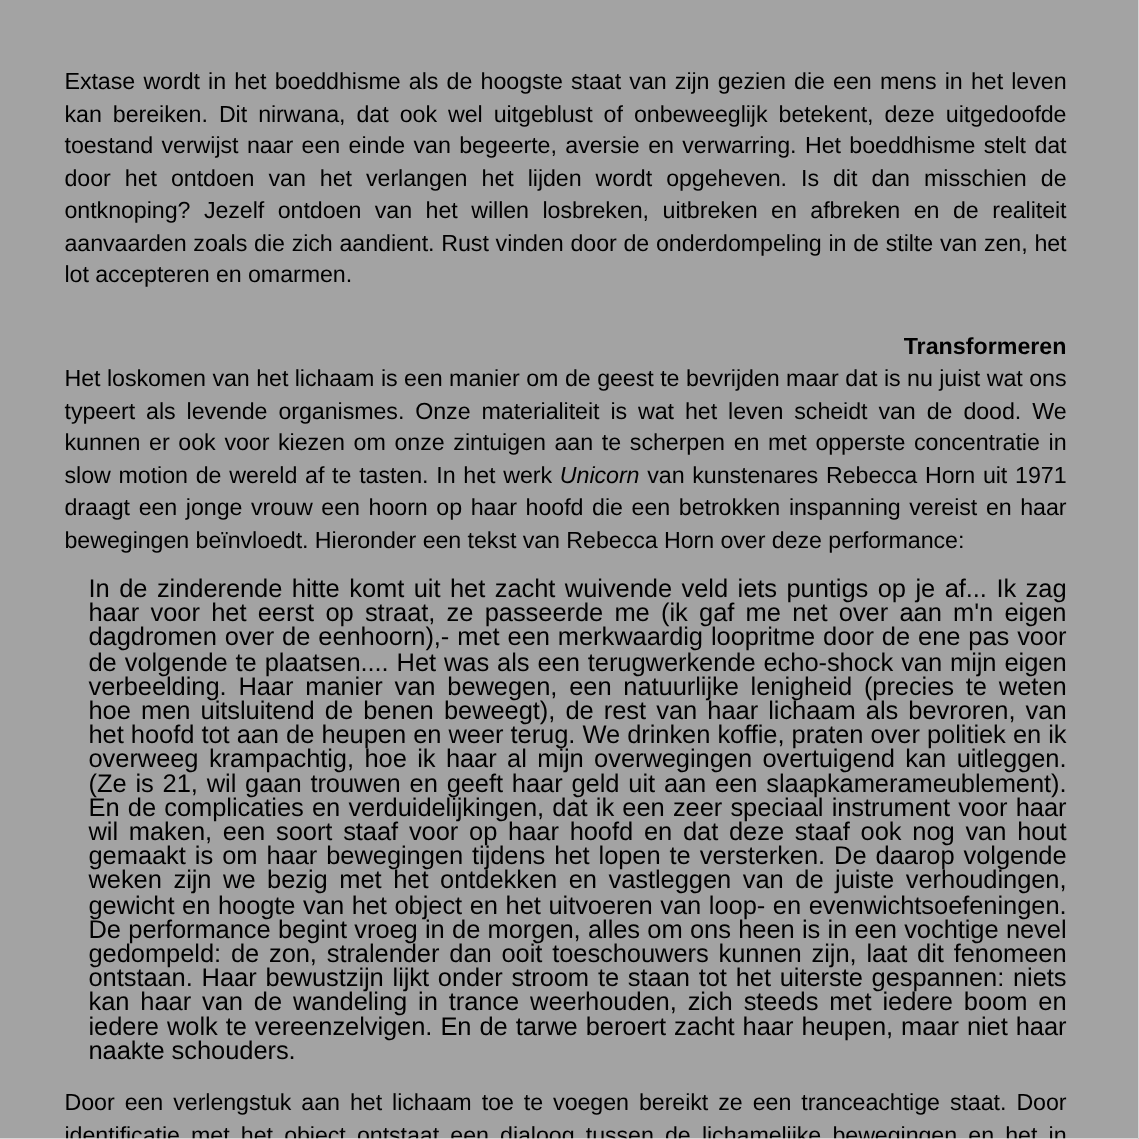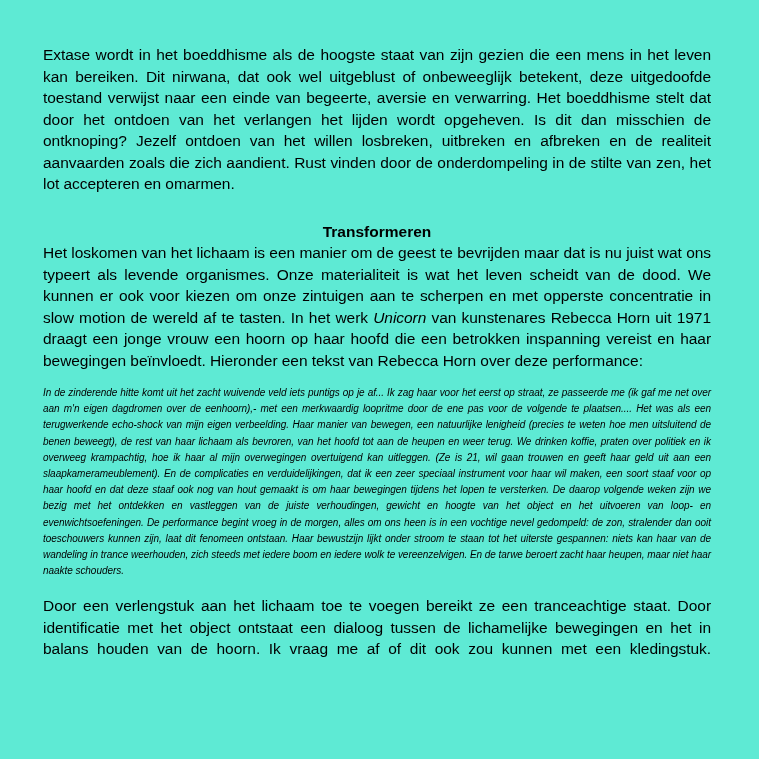--- a/index.html
+++ b/index.html
@@ -4,21 +4,21 @@
 <style>
   html, body {
     margin: 0;
     padding: 0;
     background: #ffffff;
   }
   .page {
     position: relative;
     width: 759px;
     height: 759px;
-    background: #5eead4;
+    background: #a3a3a3;
     overflow: hidden;
     font-family: "Liberation Sans", sans-serif;
     color: #000000;
   }
   .content {
     position: absolute;
     left: 43px;
     top: 44px;
     width: 668px;
   }
@@ -30,27 +30,26 @@
     letter-spacing: -0.05px;
   }
   .par-extase {
     margin-bottom: 26px;
   }
   .heading {
     margin: 0;
     font-size: 15.5px;
     line-height: 21.5px;
     font-weight: bold;
-    text-align: center;
+    text-align: right;
   }
   .quote {
-    margin: 14px 0 0 0;
-    font-size: 10px;
+    margin: 14px 0 0 16px;
+    font-size: 17px;
     line-height: 16.2px;
-    font-style: italic;
     text-align: justify;
     letter-spacing: -0.05px;
   }
   .par-last {
     margin-top: 16px;
     text-align-last: justify;
   }
   .i {
     font-style: italic;
     margin-top: 25px;

